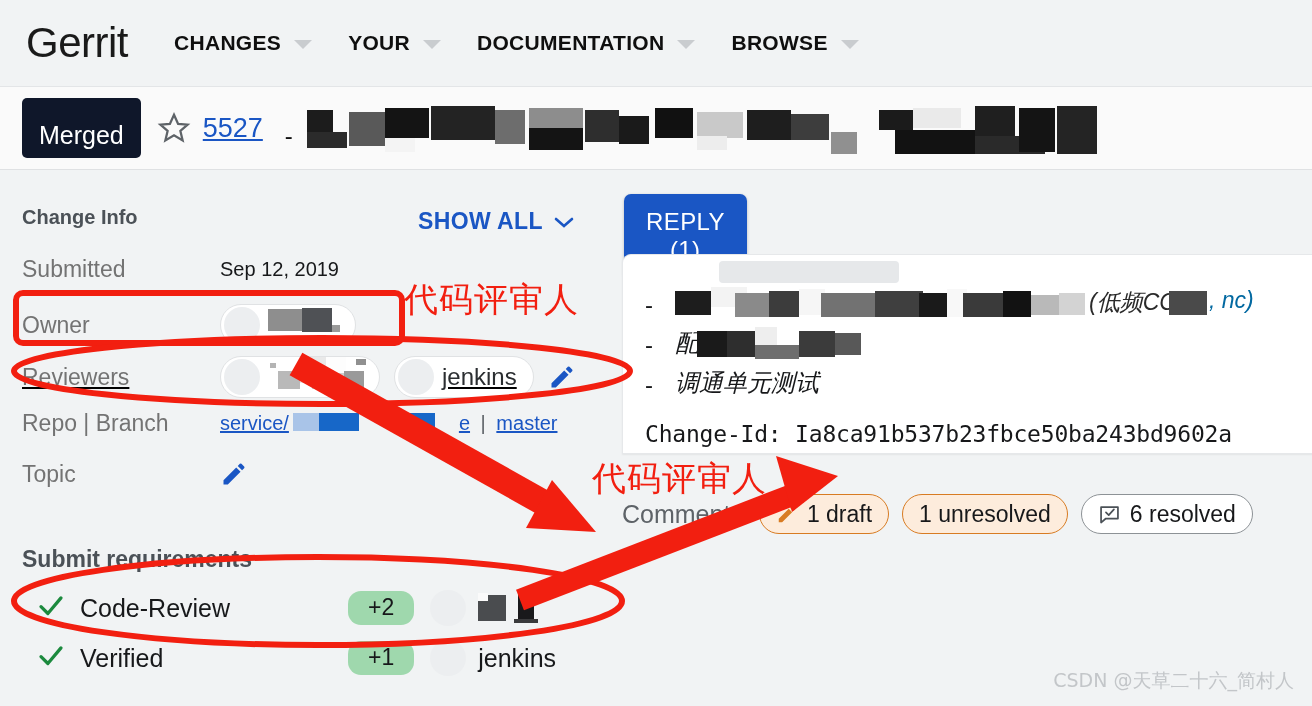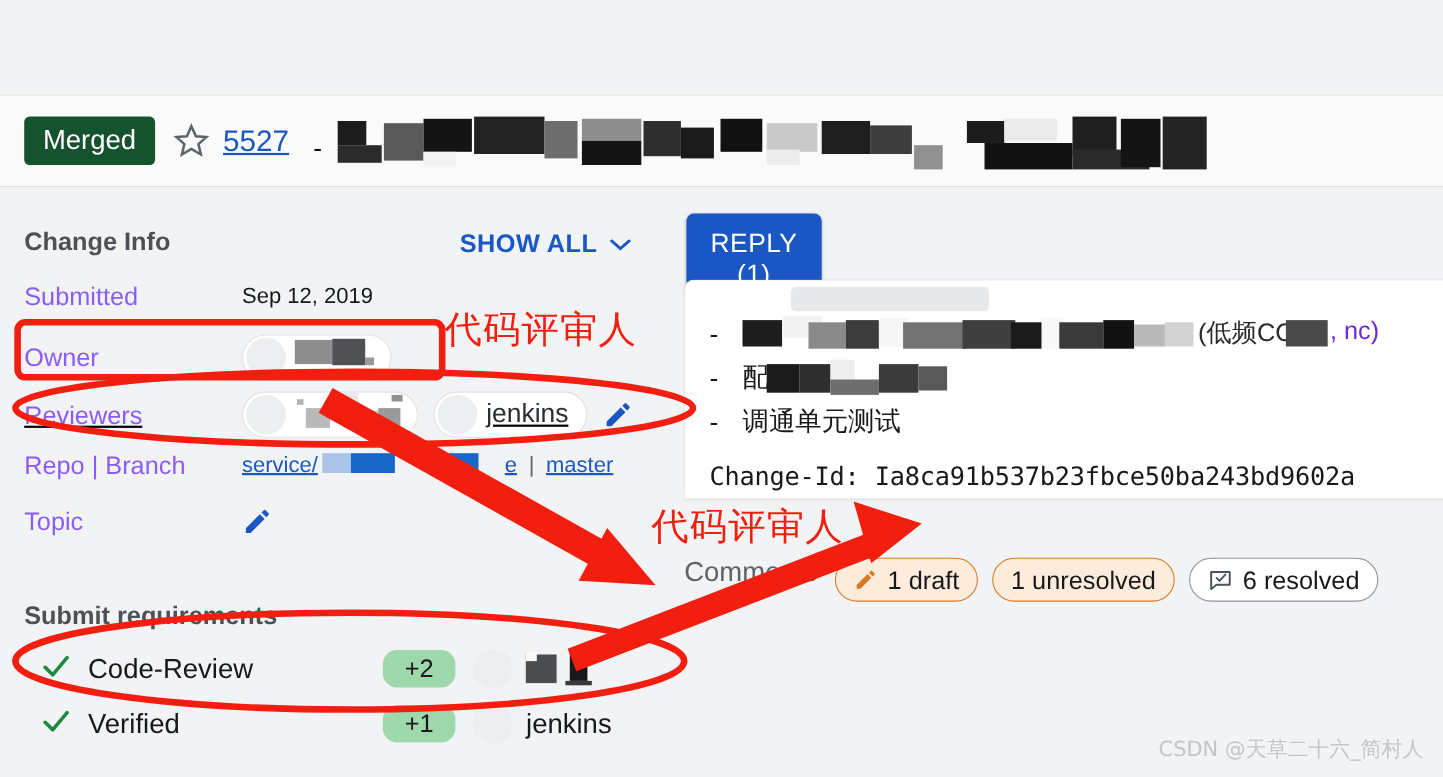--- a/index.html
+++ b/index.html
@@ -31,22 +31,22 @@
     border-top: 9px solid #c9cccf;
   }
 
   
   .headerstrip {
     position: absolute; left: 0; top: 86px; width: 1312px; height: 84px;
     background: #fafafa; border-top: 1px solid #e3e5e7; border-bottom: 1px solid #dfe1e3;
     display: flex; align-items: center; padding-left: 22px; overflow: hidden;
   }
   .merged-badge {
-    background: #14532d; color: #fff; font-size: 25px; font-weight: 400;
-    padding: 7px 17px 8px; border-radius: 5px; line-height: 1.15;
+    background: #0f172a; color: #fff; font-size: 25px; font-weight: 400;
+    padding: 23px 17px 8px; border-radius: 5px; line-height: 1.15;
     white-space: nowrap;
   }
   .star-icon { margin-left: 16px; width: 34px; height: 34px; display:block; }
   .change-num {
     margin-left: 12px; font-size: 27px; color: #1a56c4;
     text-decoration: underline; cursor: pointer; font-weight: 400;
   }
   .title-wrap {
     margin-left: 22px; position: relative; flex: 1; height: 64px; overflow: hidden;
   }
@@ -54,38 +54,38 @@
     position: absolute; left: 0; top: 26px; font-size: 24px; color: #111;
   }
 
   
   .mos { position: absolute; }
 
   
   .leftpanel { position: absolute; left: 0; top: 178px; width: 660px; height: 528px; }
   .ci-head {
     position: absolute; left: 22px; top: 28px;
-    font-size: 23px; font-weight: bold; color: #4b5157;
+    font-size: 20px; font-weight: bold; color: #4b5157;
   }
   .show-all {
     position: absolute; left: 418px; top: 30px;
     font-size: 23px; color: #1a56c4; font-weight: bold; letter-spacing: .4px;
     display: flex; align-items: center; cursor: pointer;
   }
   .show-all .chev { margin-left: 10px; display: block; }
   .reply-btn {
     position: absolute; left: 624px; top: 16px;
     background: #1a56c4; color: #fff; border: none; border-radius: 7px;
     font-size: 24px; font-family: "Liberation Sans", sans-serif;
     padding: 14px 22px 16px; cursor: pointer; letter-spacing: .4px;
     box-shadow: 0 1px 3px rgba(0,0,0,.25);
   }
 
   .info-row { position: absolute; left: 22px; display: flex; align-items: center; }
-  .info-label { font-size: 23px; color: #8b5cf6; width: 198px; }
+  .info-label { font-size: 23px; color: #737373; width: 198px; }
   .info-value { font-size: 20px; color: #17181a; }
 
   .chip {
     display: inline-flex; align-items: center; height: 42px;
     border: 1px solid #e0e2e4; border-radius: 21px; background: #fff;
     padding: 0 16px 0 3px; margin-right: 14px; position: relative; overflow: hidden;
     cursor: pointer;
   }
   .chip .av {
     width: 36px; height: 36px; border-radius: 50%;
@@ -113,34 +113,34 @@
   .sr-av { width: 36px; height: 36px; border-radius: 50%; background: #eceef0; flex: none; margin-right: 12px; }
   .sr-person { font-size: 25px; color: #17181a; }
 
   
   .rightpanel {
     position: absolute; left: 622px; top: 254px; width: 700px; height: 200px;
     background: #fff; border-radius: 9px 0 0 0;
     border: 1px solid #e6e8ea; border-right: none;
     box-shadow: 0 1px 2px rgba(0,0,0,.06); overflow: hidden;
   }
-  .cm-line { position: absolute; font-size: 24px; color: #17181a; white-space: nowrap; }
+  .cm-line { position: absolute; font-size: 24px; color: #17181a; white-space: nowrap; font-style: italic; }
   .cm-dash { position: absolute; font-size: 24px; color: #17181a; }
   .change-id {
     position: absolute; left: 22px; top: 166px;
     font-family: "DejaVu Sans Mono", monospace; font-size: 23px;
     color: #17181a; white-space: nowrap; letter-spacing: -0.2px;
   }
 
   
   .comments-row { position: absolute; left: 622px; top: 494px; display: flex; align-items: center; }
   .comments-lbl { font-size: 25px; color: #5e6368; margin-right: 16px; }
   .cchip {
     display: inline-flex; align-items: center; height: 40px; border-radius: 20px;
-    padding: 0 16px; margin-right: 13px; font-size: 23px; cursor: pointer; white-space: nowrap; margin-top: 13px;
+    padding: 0 16px; margin-right: 13px; font-size: 23px; cursor: pointer; white-space: nowrap;
   }
   .cchip.draft { background: #fdecdc; border: 1px solid #d87b22; color: #17181a; }
   .cchip.unres { background: #fdecdc; border: 1px solid #d87b22; color: #17181a; }
   .cchip.res   { background: #fff;    border: 1px solid #8d9296; color: #17181a; }
   .cchip svg { margin-right: 9px; display: block; flex: none; }
 
   
   .anno {
     position: absolute; color: #f21f10; font-size: 34px; font-weight: 400;
     font-family: "DejaVu Sans", sans-serif; white-space: nowrap; letter-spacing: 1px;
@@ -151,20 +151,40 @@
     position: absolute; right: 18px; bottom: 12px;
     font-size: 19px; color: #c3c6c9; font-family: "DejaVu Sans", sans-serif;
     white-space: nowrap;
   }
 </style>
 </head>
 <body>
 
 <div id="root">
 
+  <div class="topnav">
+    <div class="brand">Gerrit</div>
+
+    <div class="navitem">
+      <span class="lbl">CHANGES</span>
+      <span class="caret"></span>
+    </div>
+    <div class="navitem">
+      <span class="lbl">YOUR</span>
+      <span class="caret"></span>
+    </div>
+    <div class="navitem">
+      <span class="lbl">DOCUMENTATION</span>
+      <span class="caret"></span>
+    </div>
+    <div class="navitem">
+      <span class="lbl">BROWSE</span>
+      <span class="caret"></span>
+    </div>
+  </div>
 
   <div class="headerstrip">
     <div class="merged-badge">Merged</div>
 
     <span>
       <svg class="star-icon" viewBox="0 0 24 24" fill="none" stroke="#5e6368" stroke-width="1.6">
         <polygon points="12,2.6 14.9,9.1 21.6,9.6 16.5,14.1 18.1,20.8 12,17.2 5.9,20.8 7.5,14.1 2.4,9.6 9.1,9.1"></polygon>
       </svg>
     </span>
 
@@ -329,21 +349,21 @@
       <span class="mos" style="left:146px;top:6px;width:58px;height:24px;background:#727272;"></span>
       <span class="mos" style="left:200px;top:4px;width:48px;height:26px;background:#3f3f3f;"></span>
       <span class="mos" style="left:244px;top:6px;width:28px;height:24px;background:#1a1a1a;"></span>
       <span class="mos" style="left:272px;top:2px;width:20px;height:28px;background:#f8f8f8;"></span>
       <span class="mos" style="left:288px;top:6px;width:40px;height:24px;background:#3a3a3a;"></span>
       <span class="mos" style="left:328px;top:4px;width:28px;height:26px;background:#121212;"></span>
       <span class="mos" style="left:356px;top:8px;width:28px;height:20px;background:#b9b9b9;"></span>
       <span class="mos" style="left:384px;top:6px;width:26px;height:22px;background:#d3d3d3;"></span>
       <span class="cm-line" style="left:414px;top:0px;font-size:23px;color:#2a2a2a;">(低频CC</span>
       <span class="mos" style="left:494px;top:4px;width:38px;height:24px;background:#4a4a4a;"></span>
-      <span class="cm-line" style="left:534px;top:0px;font-size:23px;color:#6d28d9;">, nc)</span>
+      <span class="cm-line" style="left:534px;top:0px;font-size:23px;color:#0369a1;">, nc)</span>
     </span>
 
     <span class="cm-dash" style="left:22px;top:76px;">-</span>
     <span style="position:absolute;left:52px;top:72px;width:300px;height:34px;">
       <span class="cm-line" style="left:0;top:0;">配</span>
       <span class="mos" style="left:22px;top:4px;width:30px;height:26px;background:#1a1a1a;"></span>
       <span class="mos" style="left:52px;top:4px;width:28px;height:26px;background:#2e2e2e;"></span>
       <span class="mos" style="left:80px;top:0px;width:22px;height:18px;background:#eeeeee;"></span>
       <span class="mos" style="left:80px;top:18px;width:44px;height:14px;background:#6e6e6e;"></span>
       <span class="mos" style="left:124px;top:4px;width:36px;height:26px;background:#3b3b3b;"></span>

